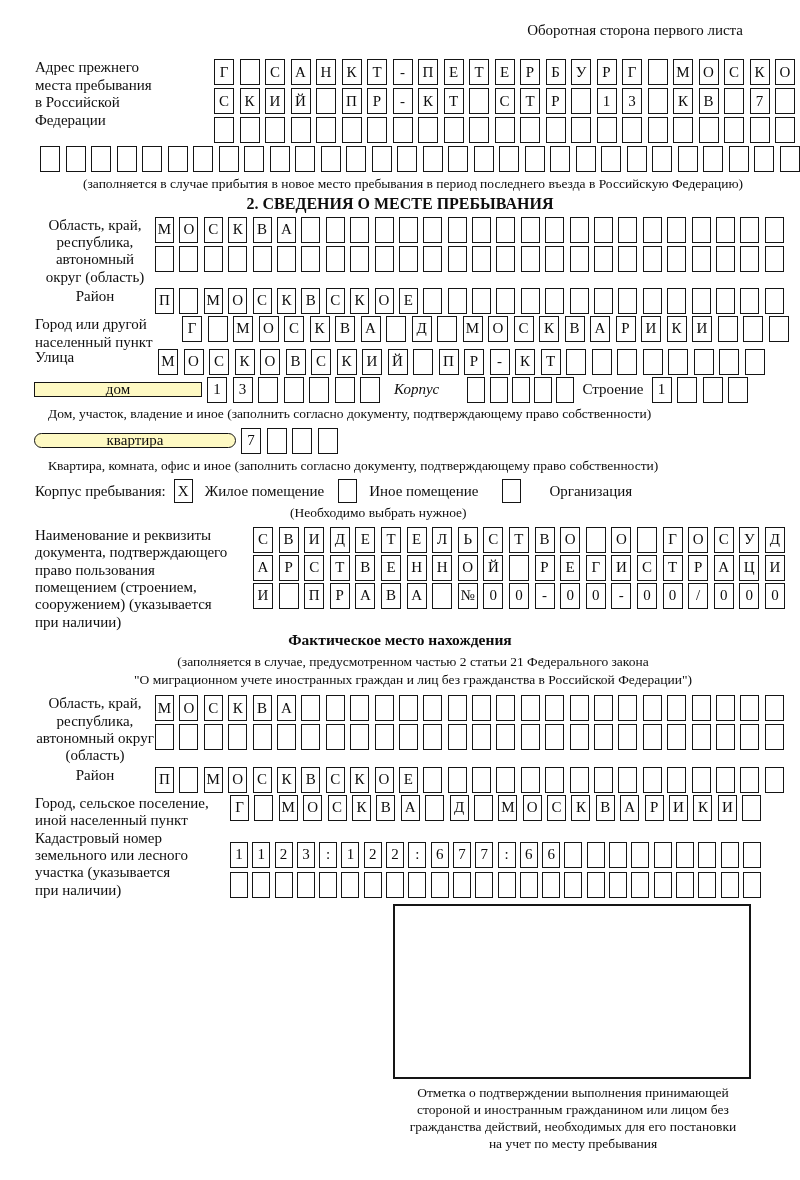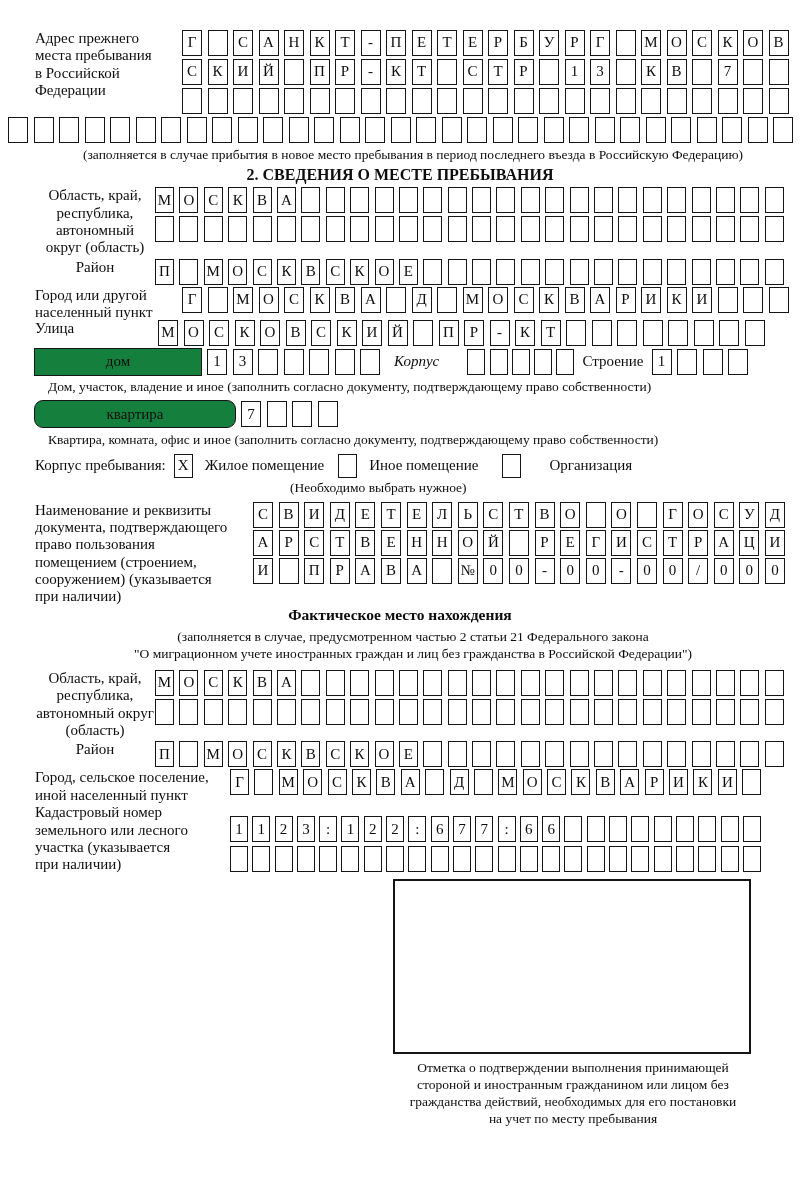--- a/index.html
+++ b/index.html
@@ -21,39 +21,40 @@
     border:1.6px solid #151515;display:flex;align-items:center;justify-content:center;
     font-size:15px;background:#fff;
   }
   .bw20{gap:5.5px;} .bw20 .cell{width:20px;}
   .bdoc{gap:5.6px;} .bdoc .cell{width:20px;}
   .bkad{gap:4.3px;} .bkad .cell{width:18px;}
   .caption{font-size:13.5px;padding-left:13px;}
   .fullw{margin-left:-35px;width:800px;text-align:center;}
   .bold{font-weight:bold;}
   .fieldrect{
-    flex:none;height:28px;box-sizing:border-box;border:1.6px solid #151515;
-    display:flex;align-items:center;justify-content:center;background:#15803d;
+    flex:none;height:15px;box-sizing:border-box;border:1.6px solid #151515;
+    display:flex;align-items:center;justify-content:center;background:#fef9c3;
   }
   .checkbox{
     flex:none;width:19px;height:24px;box-sizing:border-box;border:1.6px solid #151515;
     display:flex;align-items:center;justify-content:center;font-size:15px;background:#fff;
   }
   .mesto-row{display:flex;align-items:center;}
   .stampbox{width:358px;height:175px;box-sizing:border-box;border:2px solid #151515;margin-left:358px;background:#fff;}
   .stampcap{margin-left:358px;width:360px;text-align:center;white-space:pre-line;font-size:13.5px;line-height:1.26;}
   .prewrap{white-space:pre-line;}
 </style>
 </head>
 <body>
 
 <div class="page">
 
-
-  <div class="grp" style="margin-top:8px;">
+  <div class="hdr-note">Оборотная сторона первого листа</div>
+
+  <div class="grp" style="margin-top:20px;gap:32px;">
     <div class="lbl w147">Адрес прежнего
 места пребывания
 в Российской
 Федерации</div>
     <div class="rows">
       <div class="boxrow bw20">
           <span class="cell">Г</span>
           <span class="cell"></span>
           <span class="cell">С</span>
           <span class="cell">А</span>

